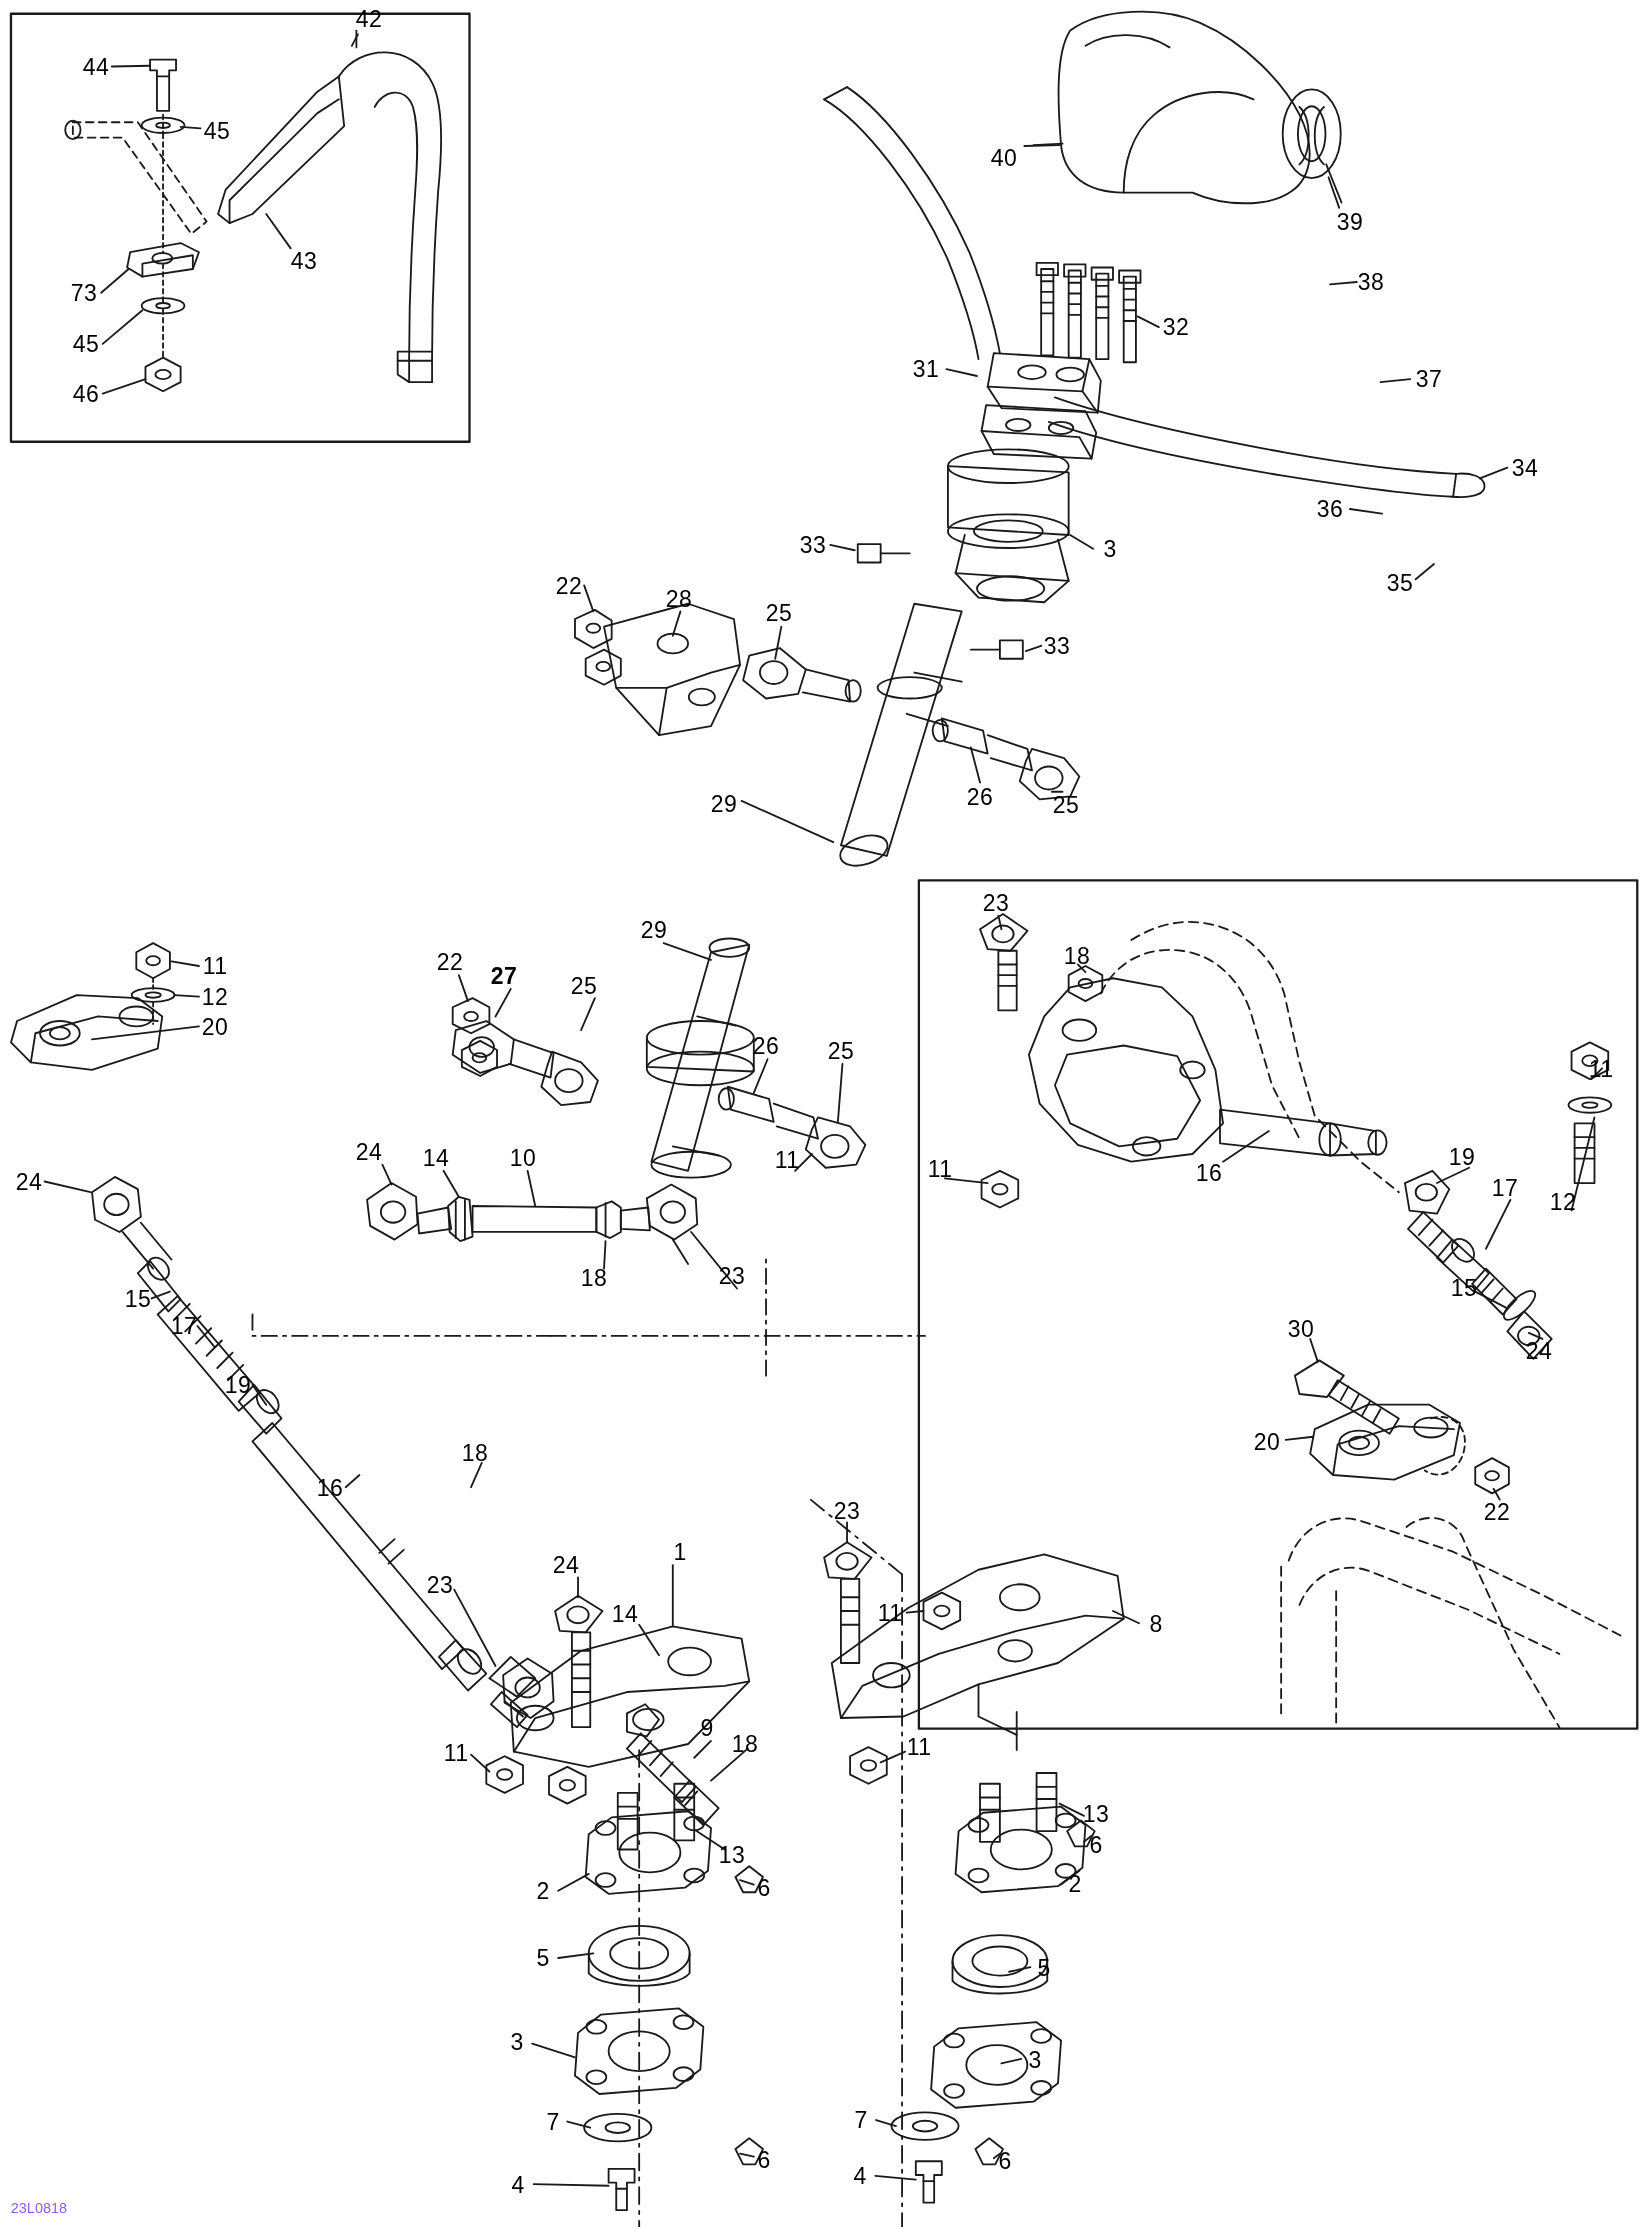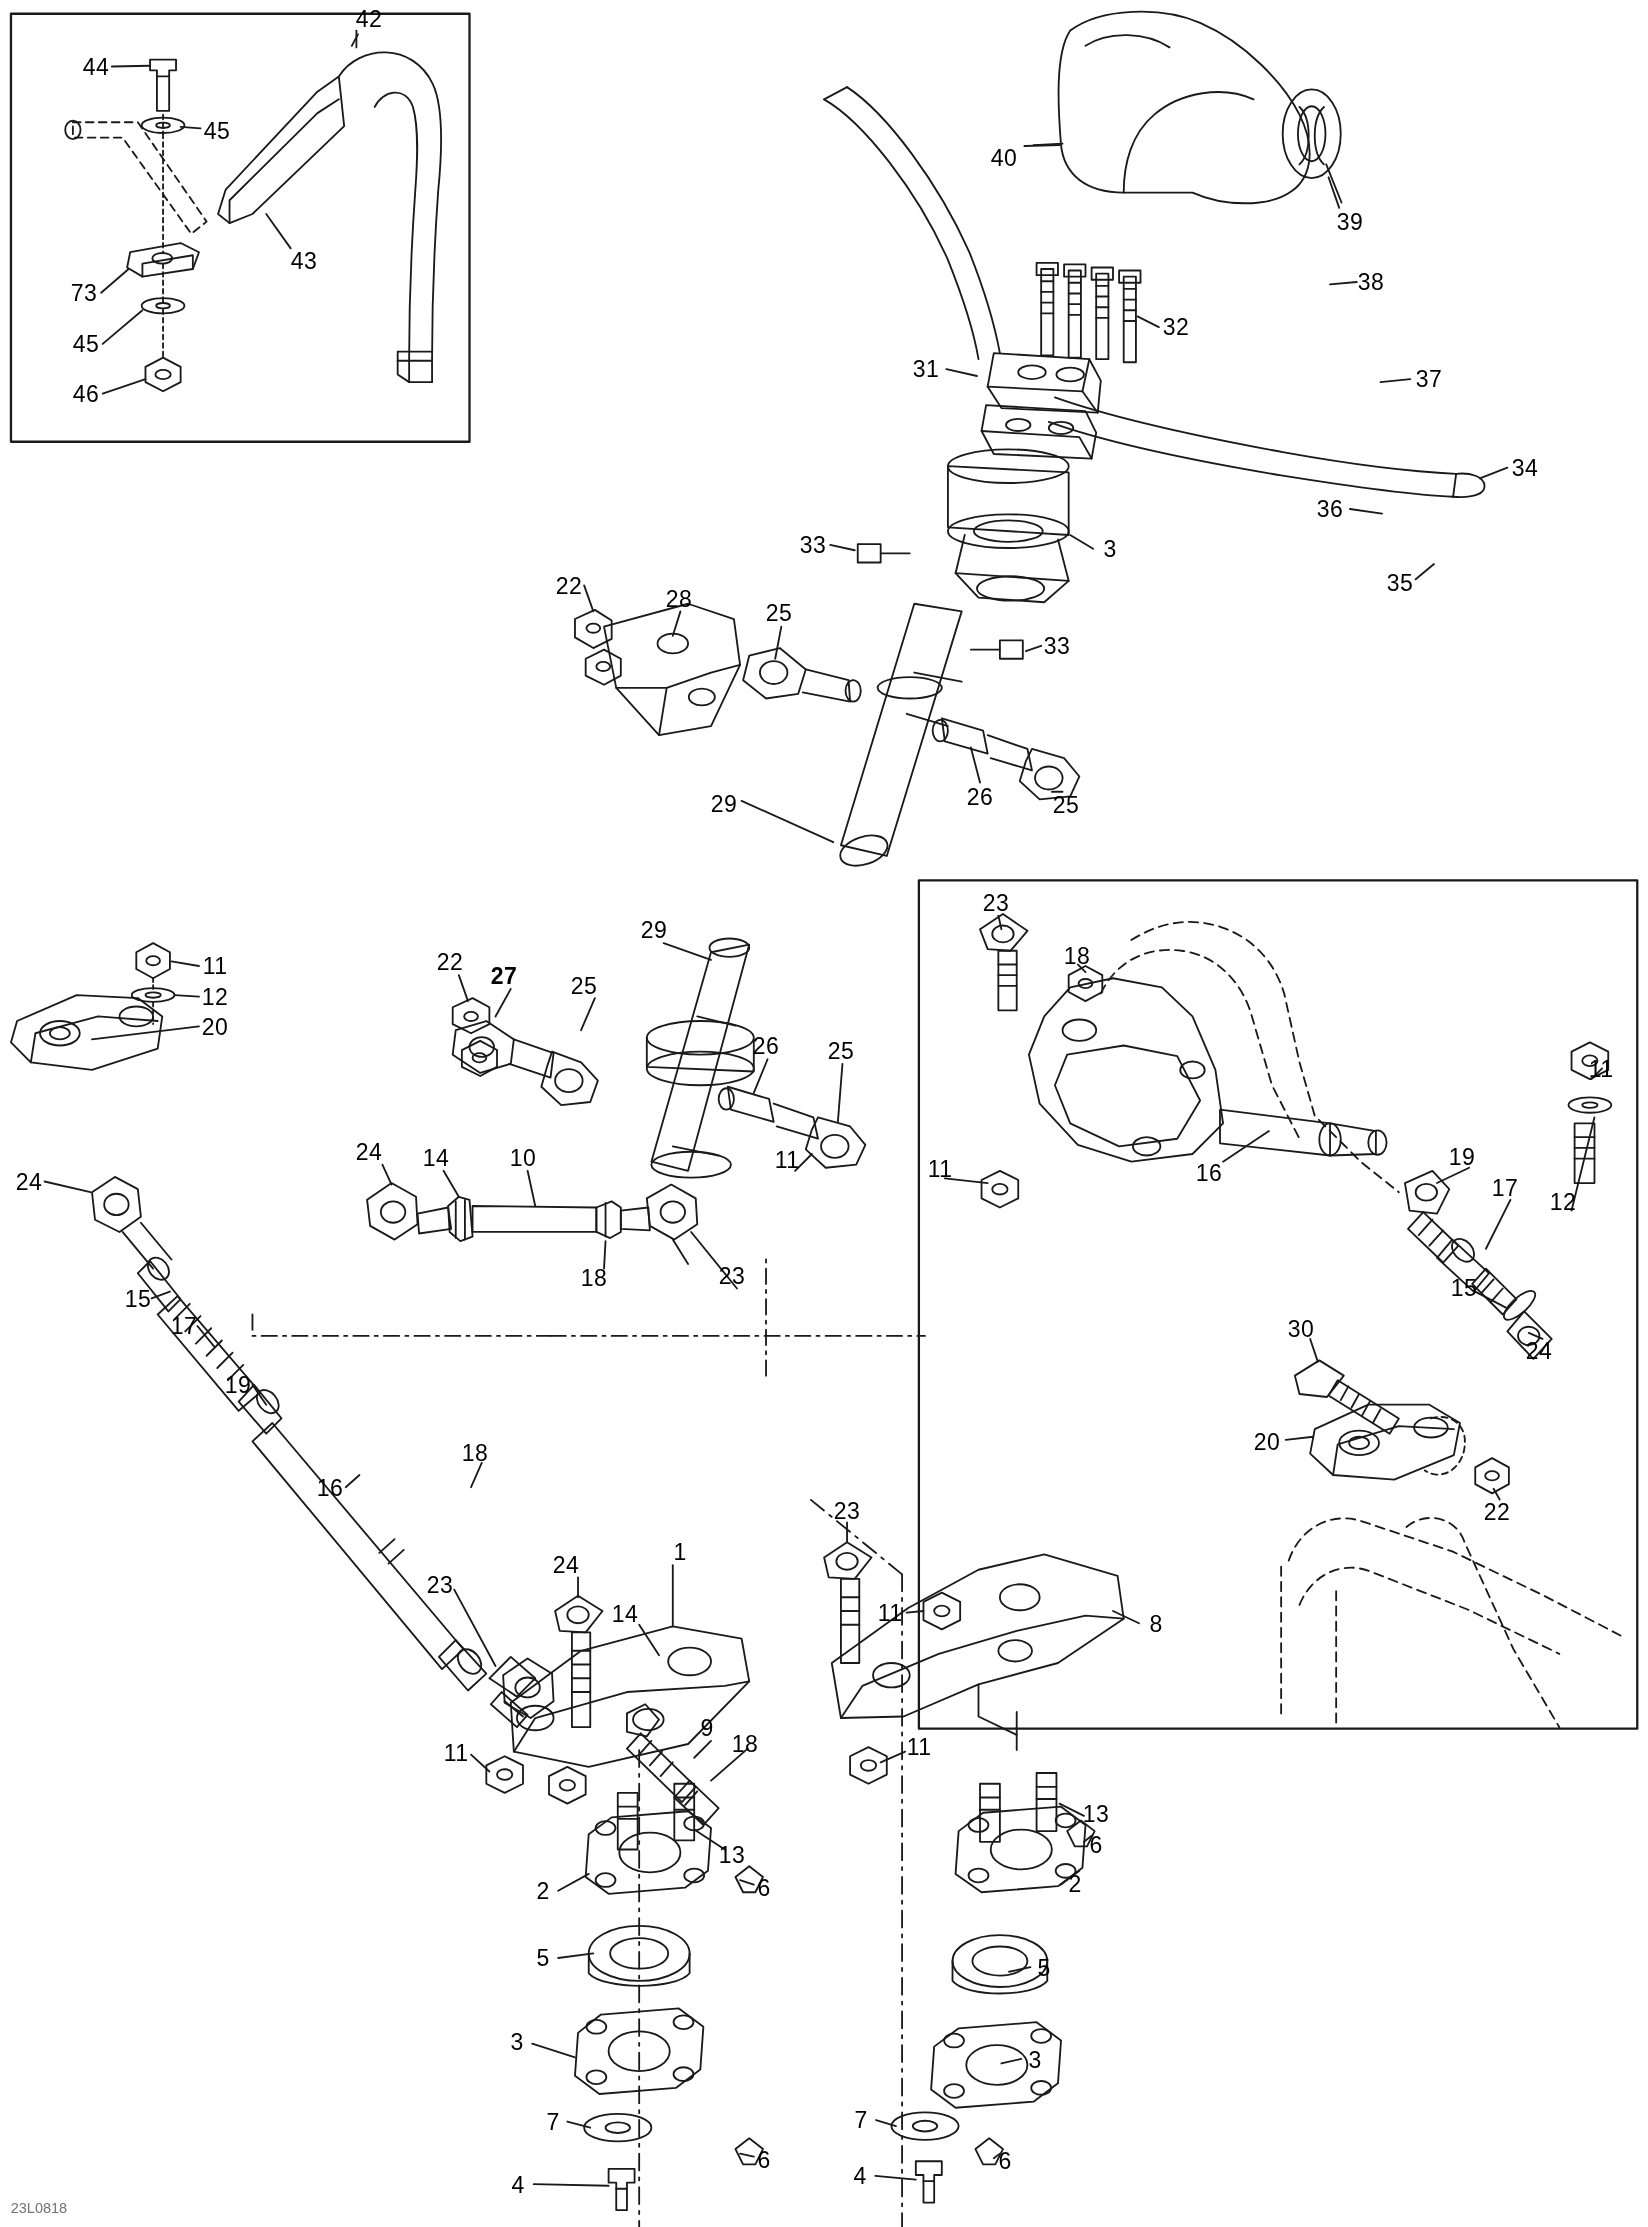--- a/index.html
+++ b/index.html
@@ -30,21 +30,21 @@
     color: #000000;
     line-height: 1;
     white-space: nowrap;
     transform: translate(-50%, -50%);
     letter-spacing: 0.4px;
   }
   .partcode {
     position: absolute;
     font-family: "Liberation Sans", sans-serif;
     font-size: 14.5px;
-    color: #737373;
+    color: #8b5cf6;
     white-space: nowrap;
   }
 </style>
 </head>
 <body>
 
 <div id="sheet">
 
   <svg id="artwork" viewBox="0 0 2157 2914" xmlns="http://www.w3.org/2000/svg">
     <g fill="none" stroke="#1a1a1a" stroke-width="2.4" stroke-linecap="round" stroke-linejoin="round">

